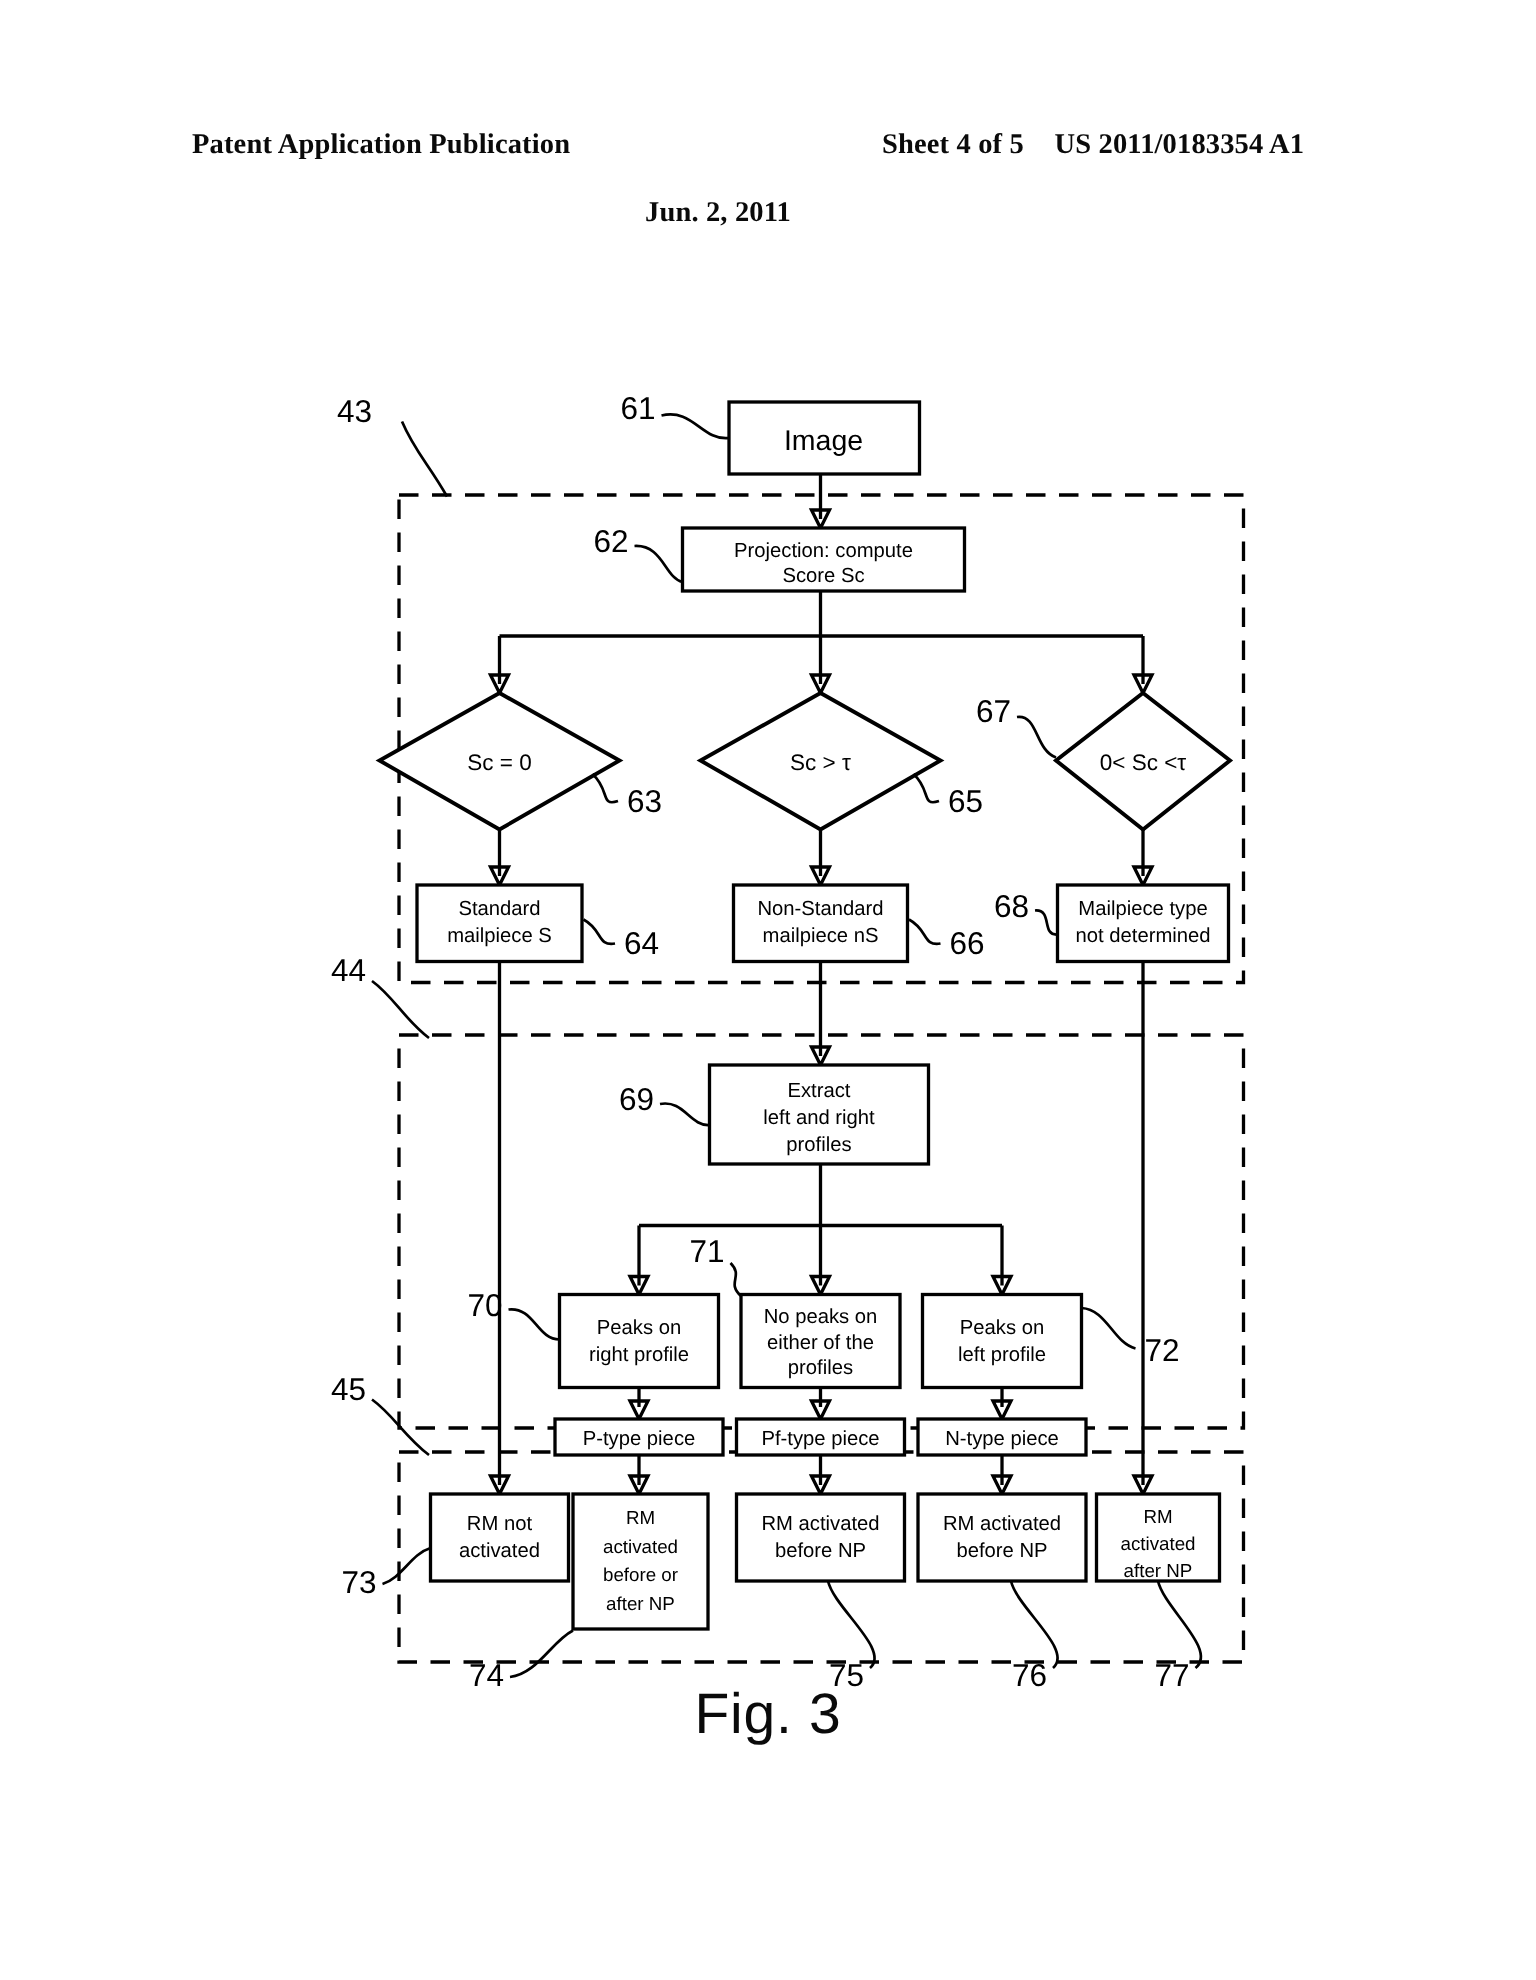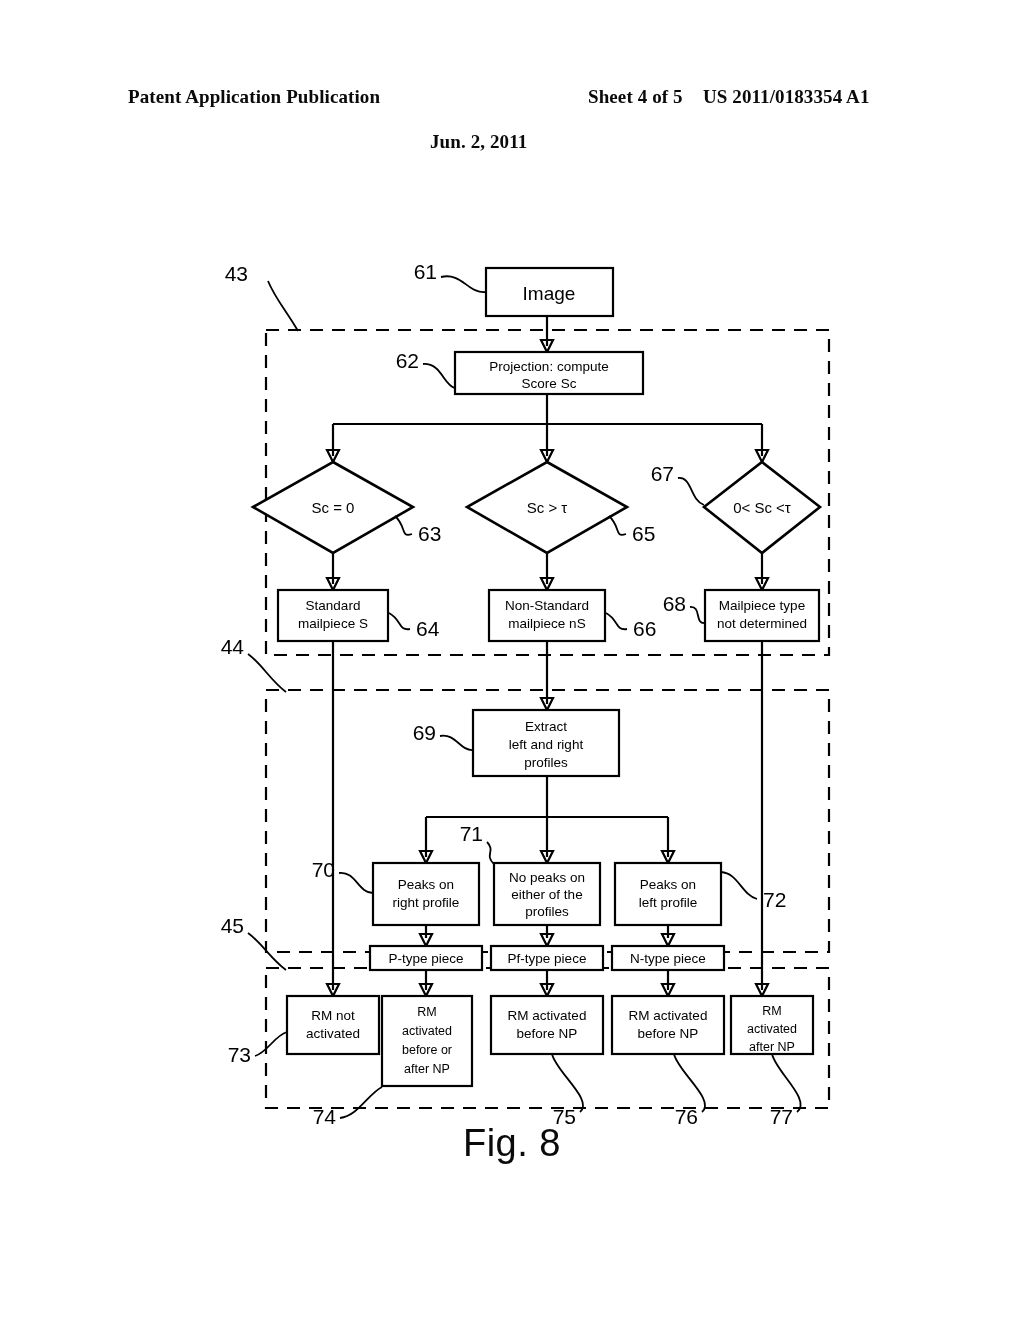--- a/index.html
+++ b/index.html
@@ -333,15 +333,15 @@
     <text class="reftext" x="576" y="1124" text-anchor="end">75</text>
 
     <path class="leader" d="M702,1112 C716,1100 678,1072 674,1054"></path>
     <text class="reftext" x="698" y="1124" text-anchor="end">76</text>
 
     <path class="leader" d="M797,1112 C812,1100 776,1072 772,1054"></path>
     <text class="reftext" x="793" y="1124" text-anchor="end">77</text>
 
   </svg>
 
-  <div class="fig-caption">Fig. 8</div>
+  <div class="fig-caption">Fig. 3</div>
 
 </div>
 
 </body></html>

